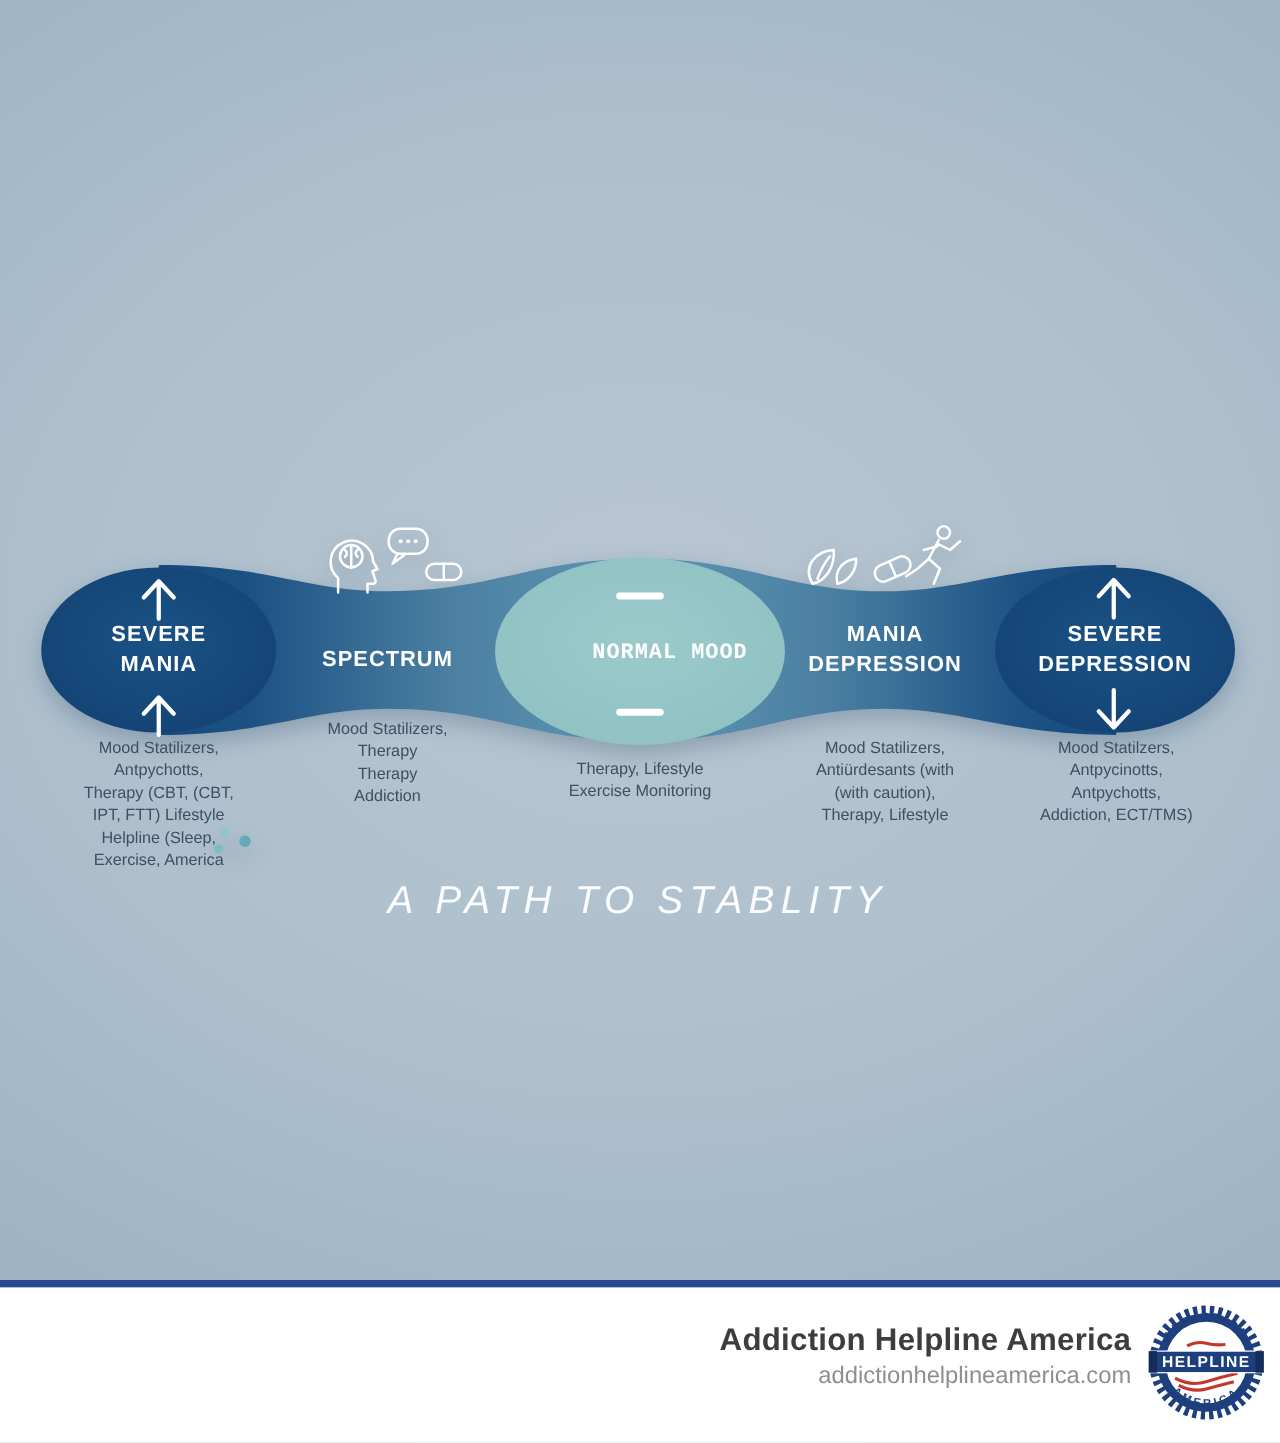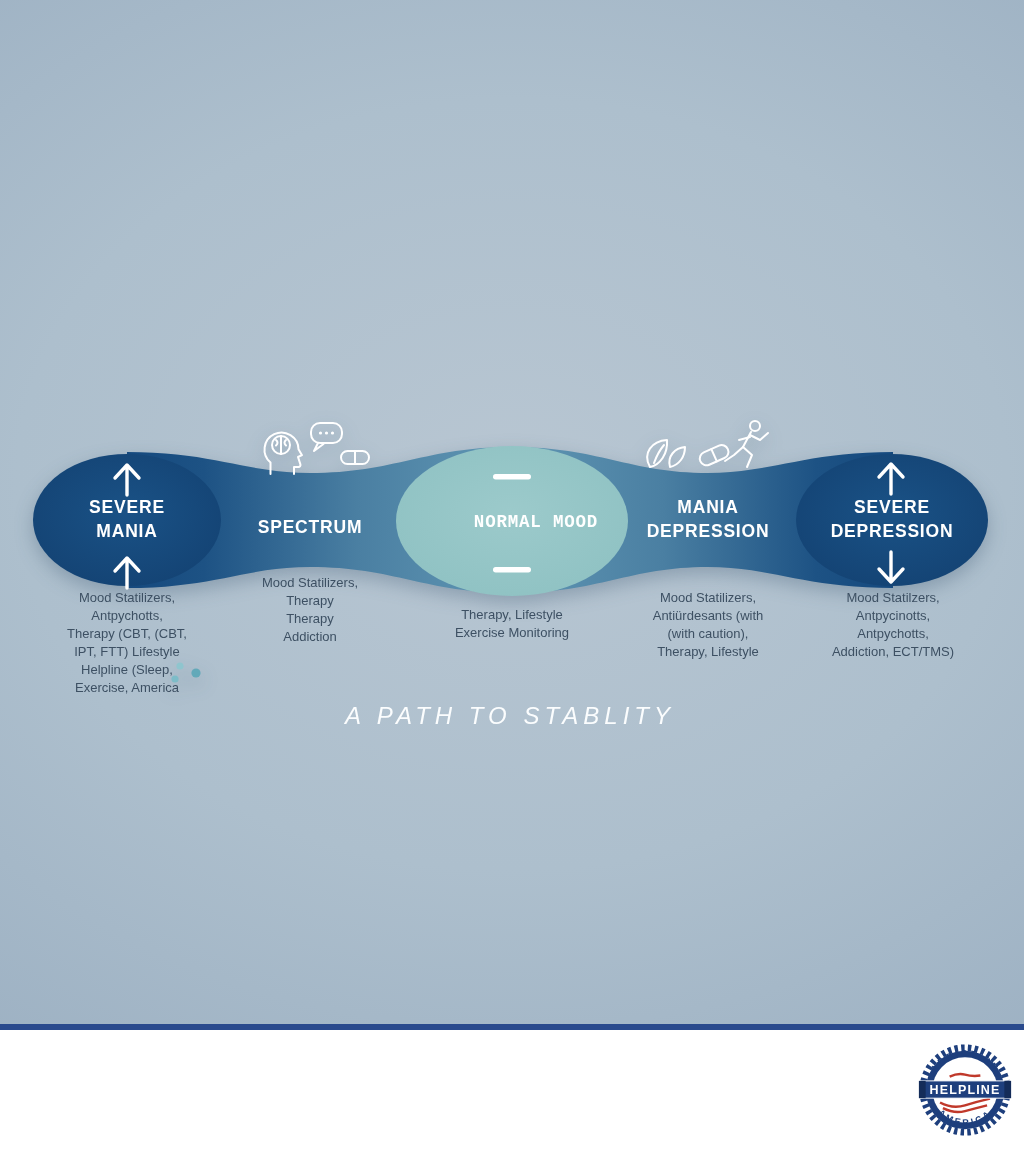--- a/index.html
+++ b/index.html
@@ -54,21 +54,21 @@
     line-height: 18px;
     white-space: nowrap;
   }
 
   .subtitle {
     position: absolute;
     top: 702px; left: 0;
     width: 1020px;
     text-align: center;
     color: #fbfdfe;
-    font-size: 24px;
+    font-size: 31px;
     font-style: italic;
     font-weight: 400;
     letter-spacing: 5px;
   }
 
   .footer-divider {
     position: absolute;
     top: 1024px; left: 0;
     width: 1024px; height: 6px;
     background: #2a4a8d;
@@ -266,20 +266,24 @@
     <div>Antpycinotts,</div>
     <div>Antpychotts,</div>
     <div>Addiction, ECT/TMS)</div>
   </div>
 
   <div class="subtitle">A PATH TO STABLITY</div>
 
   <div class="footer-divider"></div>
 
   <div class="footer">
+    <div class="footer-textblock">
+      <div class="footer-brand">Addiction Helpline America</div>
+      <div class="footer-site">addictionhelplineamerica.com</div>
+    </div>
 
     <svg class="footer-badge" width="96" height="96" viewBox="0 0 100 100">
       <defs>
         <path id="arcTop" d="M 13,52 A 37,37 0 0 1 87,52"></path>
         <path id="arcBot" d="M 11,48 A 39,39 0 0 0 89,48"></path>
       </defs>
 
       <circle cx="50" cy="50" r="44" fill="none" stroke="#1e3f7d" stroke-width="7" stroke-dasharray="3.6 3.4"></circle>
       <circle cx="50" cy="50" r="41" fill="#1e3f7d"></circle>
       <circle cx="50" cy="50" r="34" fill="#ffffff"></circle>

